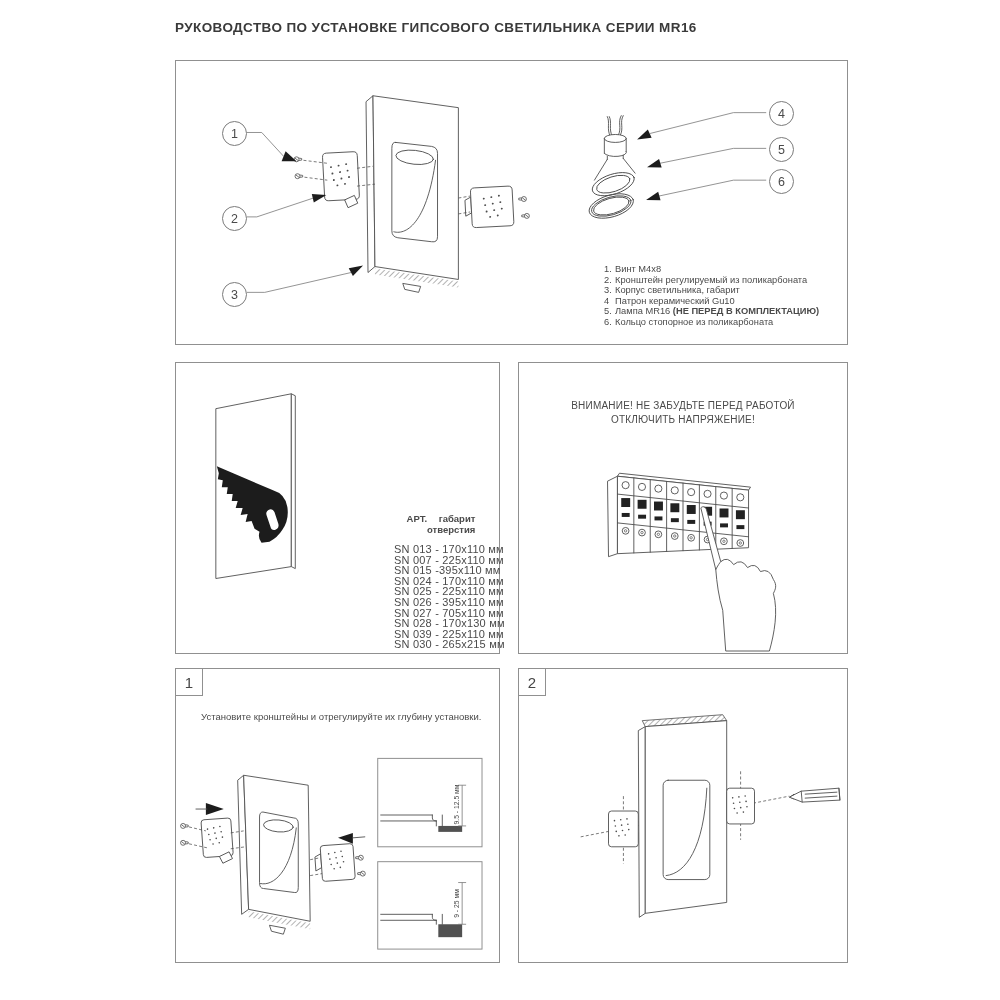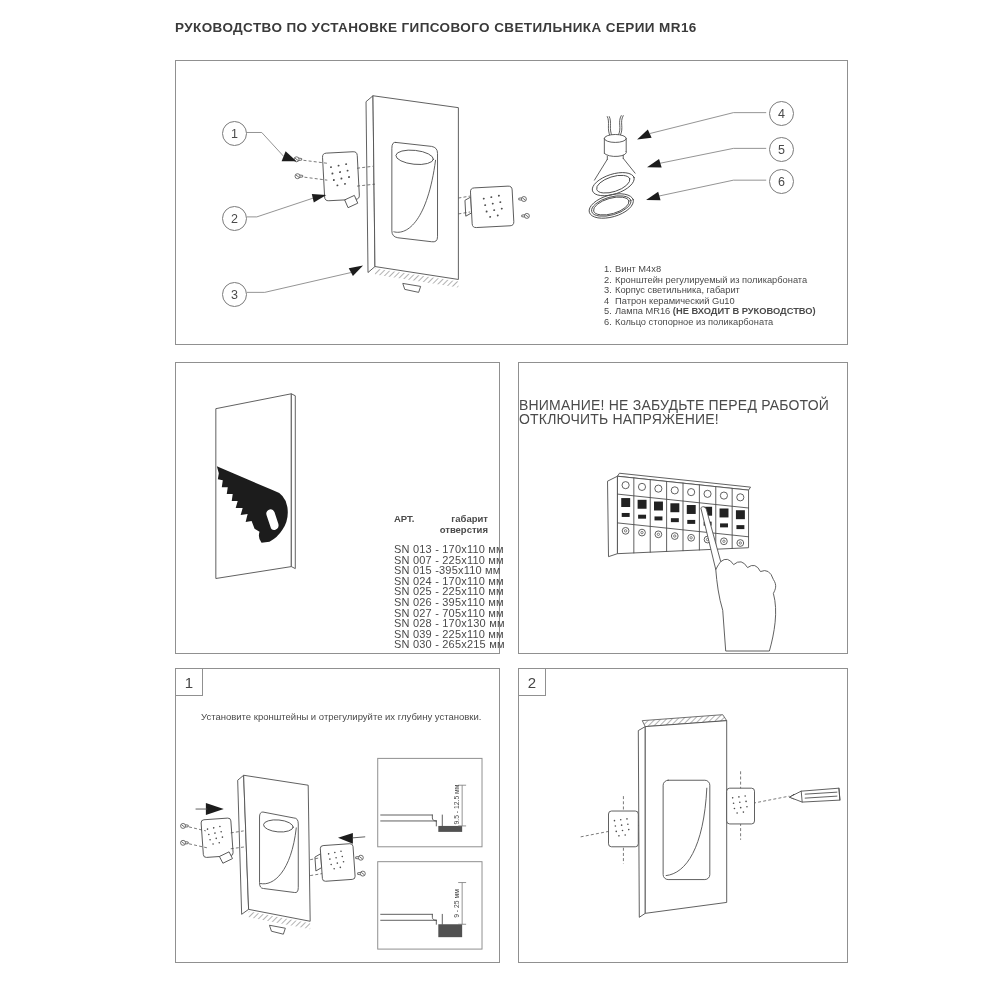--- a/index.html
+++ b/index.html
@@ -20,26 +20,26 @@
   .blk{fill:#1c1c1c;stroke:none;}
   .thin{fill:none;stroke:#787878;stroke-width:.8;}
   .gray{fill:#515151;stroke:none;}
   .callout{position:absolute;width:23px;height:23px;border:1.2px solid #7b7b7b;border-radius:50%;
            background:#fff;display:flex;align-items:center;justify-content:center;
            font-size:12.5px;color:#4a4a4a;z-index:3;}
   .step-badge{position:absolute;left:-1px;top:-1px;width:28px;height:28px;border:1px solid #909090;
               background:#fff;display:flex;align-items:center;justify-content:center;
               font-size:15px;color:#454545;z-index:3;box-sizing:border-box;}
   .caption{position:absolute;font-size:9.5px;line-height:12.5px;white-space:pre-line;color:#4a4a4a;}
-  .warning{position:absolute;left:0;right:0;top:36px;text-align:left;font-size:14px;
+  .warning{position:absolute;left:0;right:0;top:36px;text-align:center;font-size:10px;
            line-height:13.5px;white-space:pre-line;letter-spacing:.2px;color:#4a4a4a;}
   .parts{position:absolute;left:428px;top:203px;font-size:9.3px;line-height:10.6px;color:#4a4a4a;}
   .parts .num{display:inline-block;width:11px;}
   .tbl{position:absolute;left:218px;top:150px;width:94px;}
-  .tbl-head{display:flex;justify-content:space-between;font-weight:bold;font-size:9.5px;line-height:11px;}
+  .tbl-head{display:flex;justify-content:center;font-weight:bold;font-size:9.5px;line-height:11px;}
   .tbl-head .th2{text-align:right;white-space:pre-line;}
   .tbl-rows{margin-top:9px;font-size:11px;line-height:10.6px;letter-spacing:.2px;white-space:nowrap;}
   .dim-label{position:absolute;width:56px;text-align:center;font-size:6.8px;color:#4a4a4a;
              transform:rotate(-90deg);z-index:2;}
 </style>
 </head>
 <body>
 
 <div class="page">
 
@@ -142,21 +142,21 @@
     <div class="callout" style="left:46px;top:221px;">3</div>
     <div class="callout" style="left:593px;top:40px;">4</div>
     <div class="callout" style="left:593px;top:76px;">5</div>
     <div class="callout" style="left:593px;top:108px;">6</div>
 
     <div class="parts">
       <div><span class="num">1.</span><span>Винт М4х8</span></div>
       <div><span class="num">2.</span><span>Кронштейн регулируемый из поликарбоната</span></div>
       <div><span class="num">3.</span><span>Корпус светильника, габарит</span></div>
       <div><span class="num">4</span><span>Патрон керамический Gu10</span></div>
-      <div><span class="num">5.</span><span>Лампа MR16 </span><b>(НЕ ВХОДИТ В РУКОВОДСТВО)</b></div>
+      <div><span class="num">5.</span><span>Лампа MR16 </span><b>(НЕ ПЕРЕД В КОМПЛЕКТАЦИЮ)</b></div>
       <div><span class="num">6.</span><span>Кольцо стопорное из поликарбоната</span></div>
     </div>
   </section>
 
   <section class="panel" id="panel-cut">
     <svg class="art" viewBox="0 0 325 292">
       <path class="lnw" d="M40,46 L116,31 L116,205 L40,217 Z"></path>
       <path class="lnw" d="M116,31 L120,33 L120,207 L116,205 Z"></path>
       <g>
         <path class="blk" d="M41,104 L97,128 Q110,132 112,145 Q114,158 107,168 Q102,176 94,180 L86,181 Q82,176 84,170

